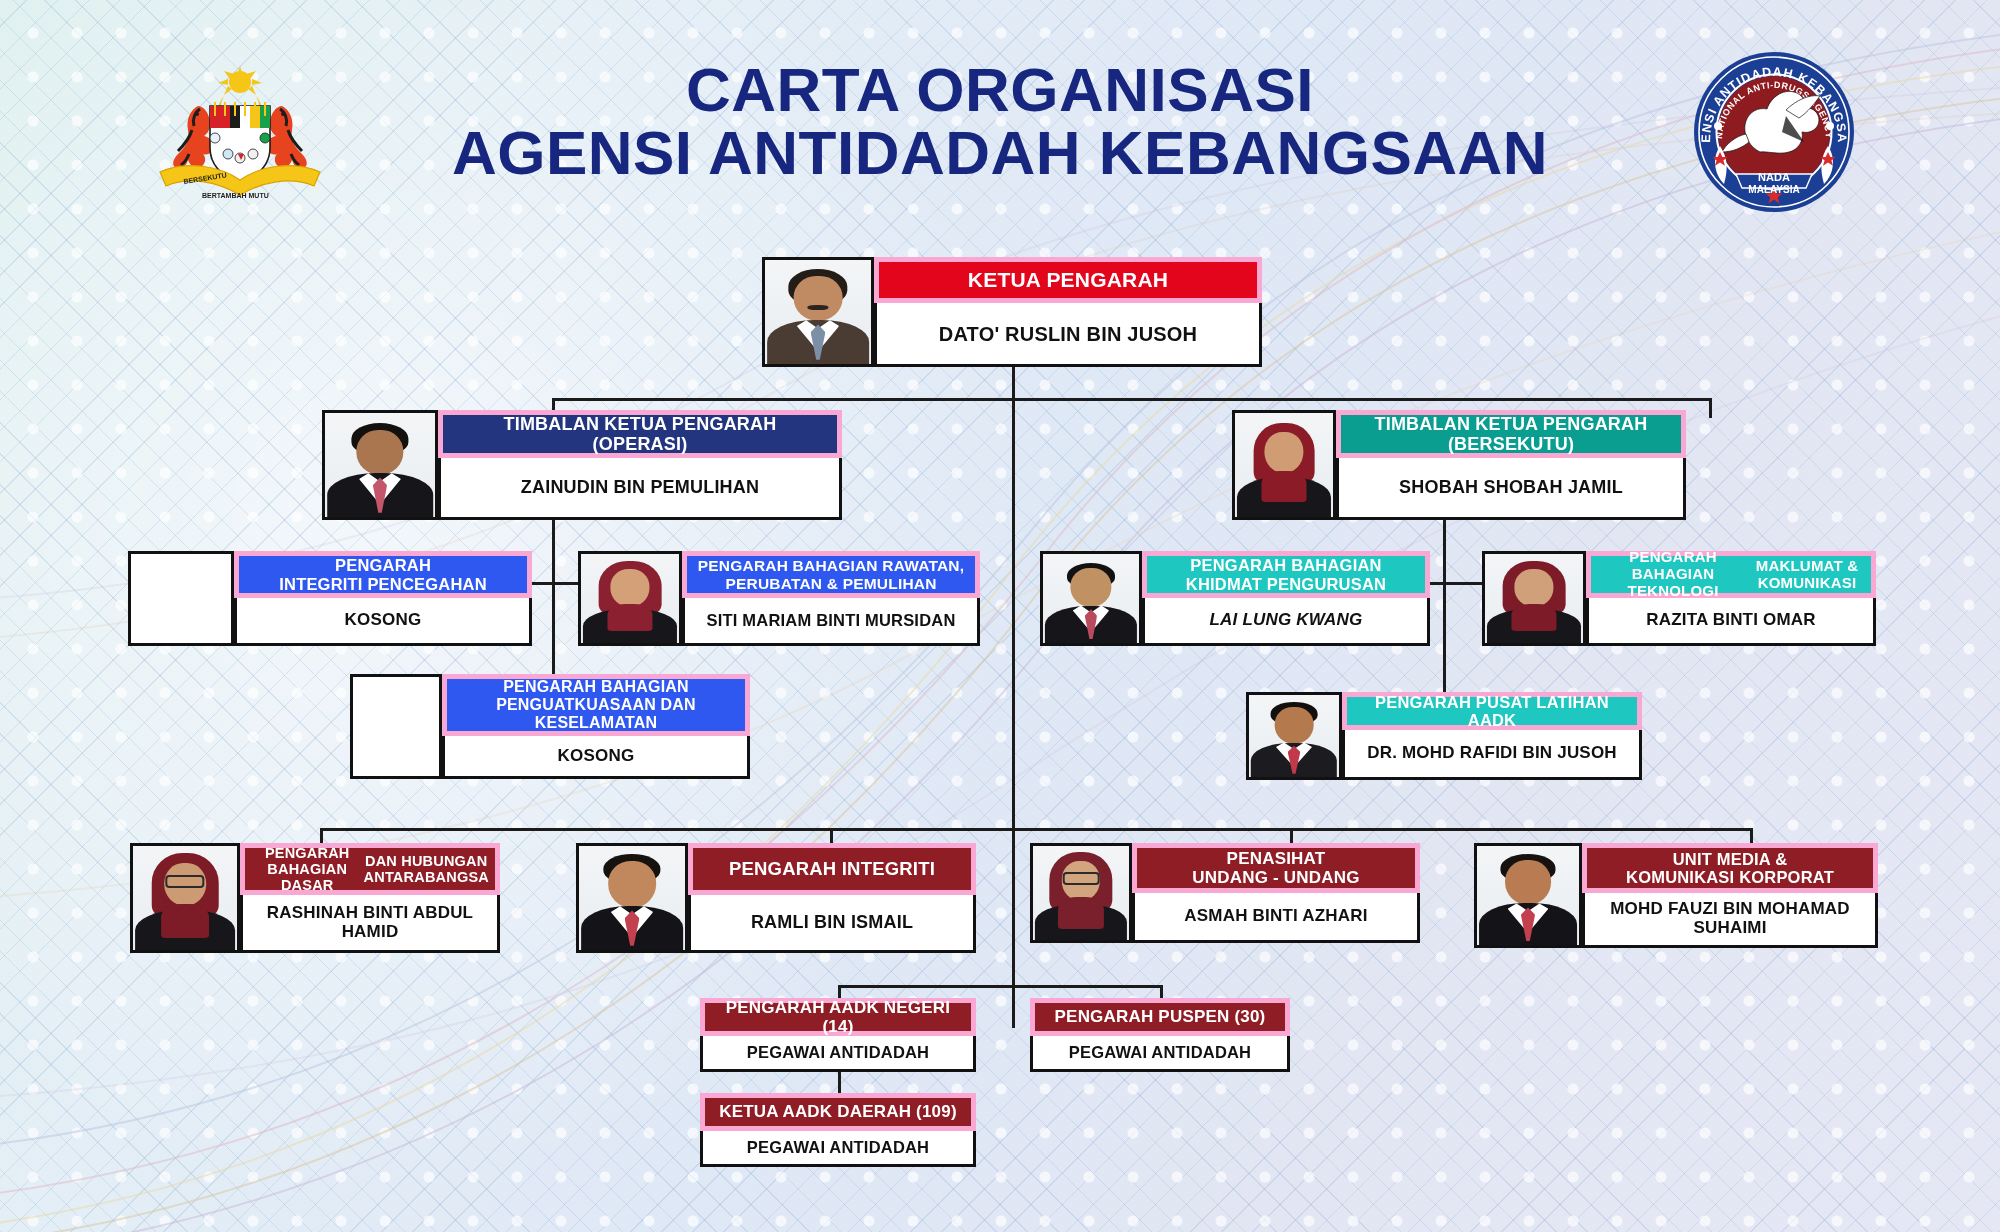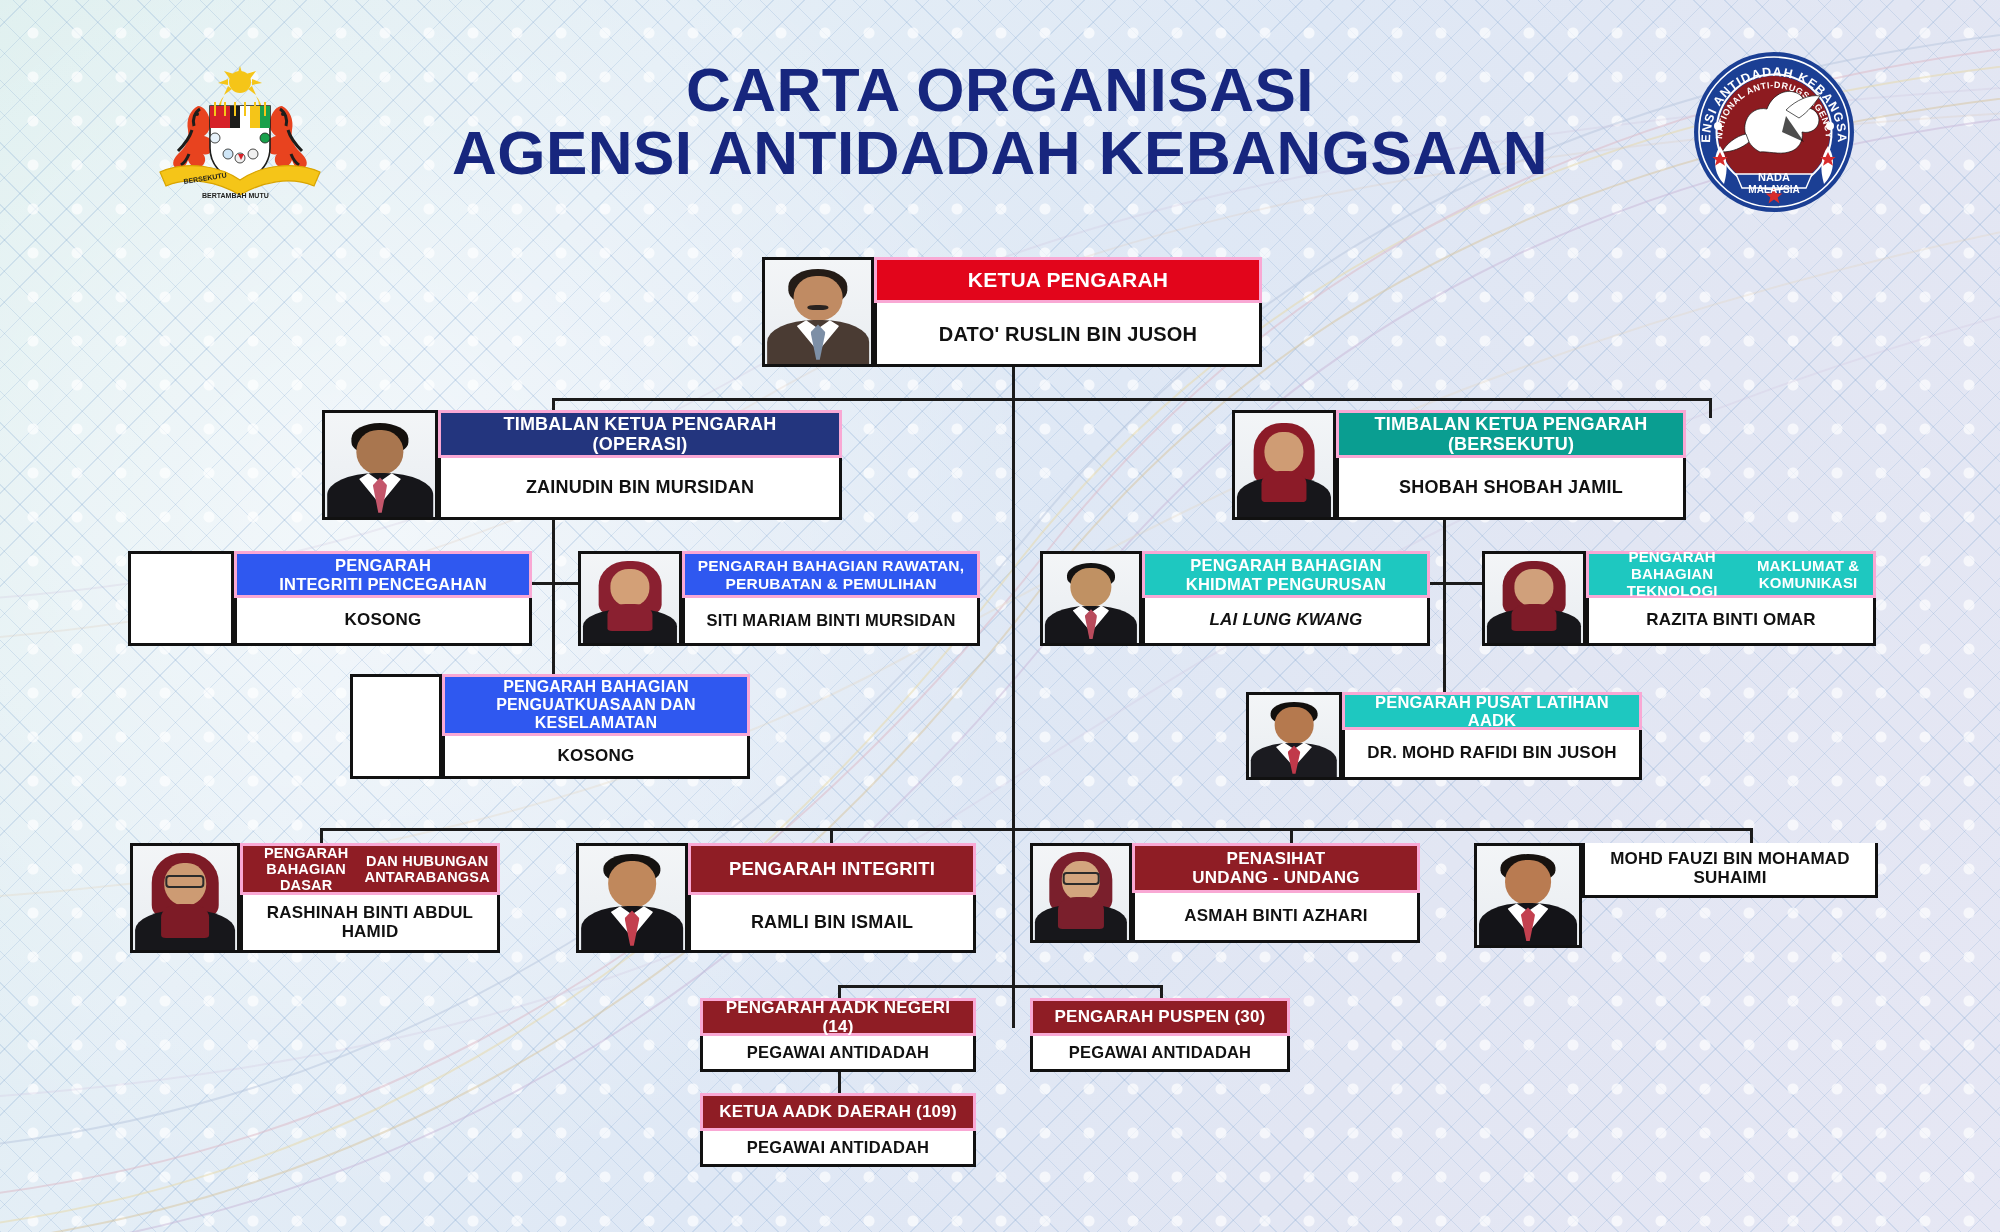--- a/index.html
+++ b/index.html
@@ -47,21 +47,21 @@
 
   
   .node{position:absolute;display:flex;align-items:stretch;}
   .photo{
     border:3px solid #111;background:#fff;box-sizing:border-box;
     overflow:hidden;position:relative;flex:0 0 auto;
   }
   .photo.empty{background:#fff;}
   .txtcol{display:flex;flex-direction:column;flex:1 1 auto;min-width:0;}
   .ttl{
-    border:3px solid #f9a8d4;box-sizing:border-box;color:#fff;font-weight:bold;
+    border:5px solid #f9a8d4;box-sizing:border-box;color:#fff;font-weight:bold;
     display:flex;align-items:center;justify-content:center;text-align:center;
     line-height:1.12;padding:3px 6px;letter-spacing:.2px;
   }
   .nm{
     border:3px solid #111;border-top:0;box-sizing:border-box;background:#fff;
     color:#111;font-weight:bold;display:flex;align-items:center;justify-content:center;
     text-align:center;line-height:1.1;padding:2px 6px;letter-spacing:.2px;
   }
   .ttl.red{background:#e2051b;}
   .ttl.navy{background:#23357e;}
@@ -268,21 +268,21 @@
         <div class="body" style="top:58%;width:96%;height:46%;background:#16161a;"></div>
         <div class="shirt" style="top:58%;width:38%;height:30%;"></div>
         <div class="tie" style="top:62%;width:13%;height:34%;background:#c4566b;"></div>
       </div>
     </div>
     <div class="txtcol">
       <div class="ttl navy" style="height:48px;font-size:18px;flex-direction:column;">
         <span>TIMBALAN KETUA PENGARAH</span>
         <span>(OPERASI)</span>
       </div>
-      <div class="nm" style="height:62px;font-size:18px;">ZAINUDIN BIN MURSIDAN</div>
+      <div class="nm" style="height:62px;font-size:18px;">ZAINUDIN BIN PEMULIHAN</div>
     </div>
   </div>
 
   <div class="node" style="left:1232px;top:410px;width:454px;height:110px;">
     <div class="photo" style="width:104px;height:110px;">
       <div class="av">
         <div class="scarf" style="top:10%;width:62%;height:58%;background:#8c1b28;"></div>
         <div class="face" style="top:18%;width:40%;height:40%;background:#cf9c74;"></div>
         <div class="body" style="top:62%;width:96%;height:42%;background:#17171b;"></div>
         <div class="scarf" style="top:56%;width:46%;height:30%;background:#8c1b28;border-radius:40% 40% 10% 10%;"></div>
@@ -453,20 +453,24 @@
     <div class="photo" style="width:108px;height:105px;">
       <div class="av">
         <div class="hair" style="top:8%;width:54%;height:28%;background:#17120f;"></div>
         <div class="face" style="top:14%;width:45%;height:46%;background:#b97b51;"></div>
         <div class="body" style="top:58%;width:96%;height:46%;background:#141418;"></div>
         <div class="shirt" style="top:58%;width:40%;height:30%;"></div>
         <div class="tie" style="top:62%;width:14%;height:34%;background:#c3404f;"></div>
       </div>
     </div>
     <div class="txtcol">
+      <div class="ttl maroon" style="height:50px;font-size:16.5px;flex-direction:column;">
+        <span>UNIT MEDIA &amp;</span>
+        <span>KOMUNIKASI KORPORAT</span>
+      </div>
       <div class="nm" style="height:55px;font-size:17px;">MOHD FAUZI BIN MOHAMAD SUHAIMI</div>
     </div>
   </div>
 
   <div class="node" style="left:700px;top:998px;width:276px;height:74px;">
     <div class="txtcol">
       <div class="ttl maroon" style="height:38px;font-size:17px;">
         <span>PENGARAH AADK NEGERI (14)</span>
       </div>
       <div class="nm" style="height:36px;font-size:16.5px;">PEGAWAI ANTIDADAH</div>

